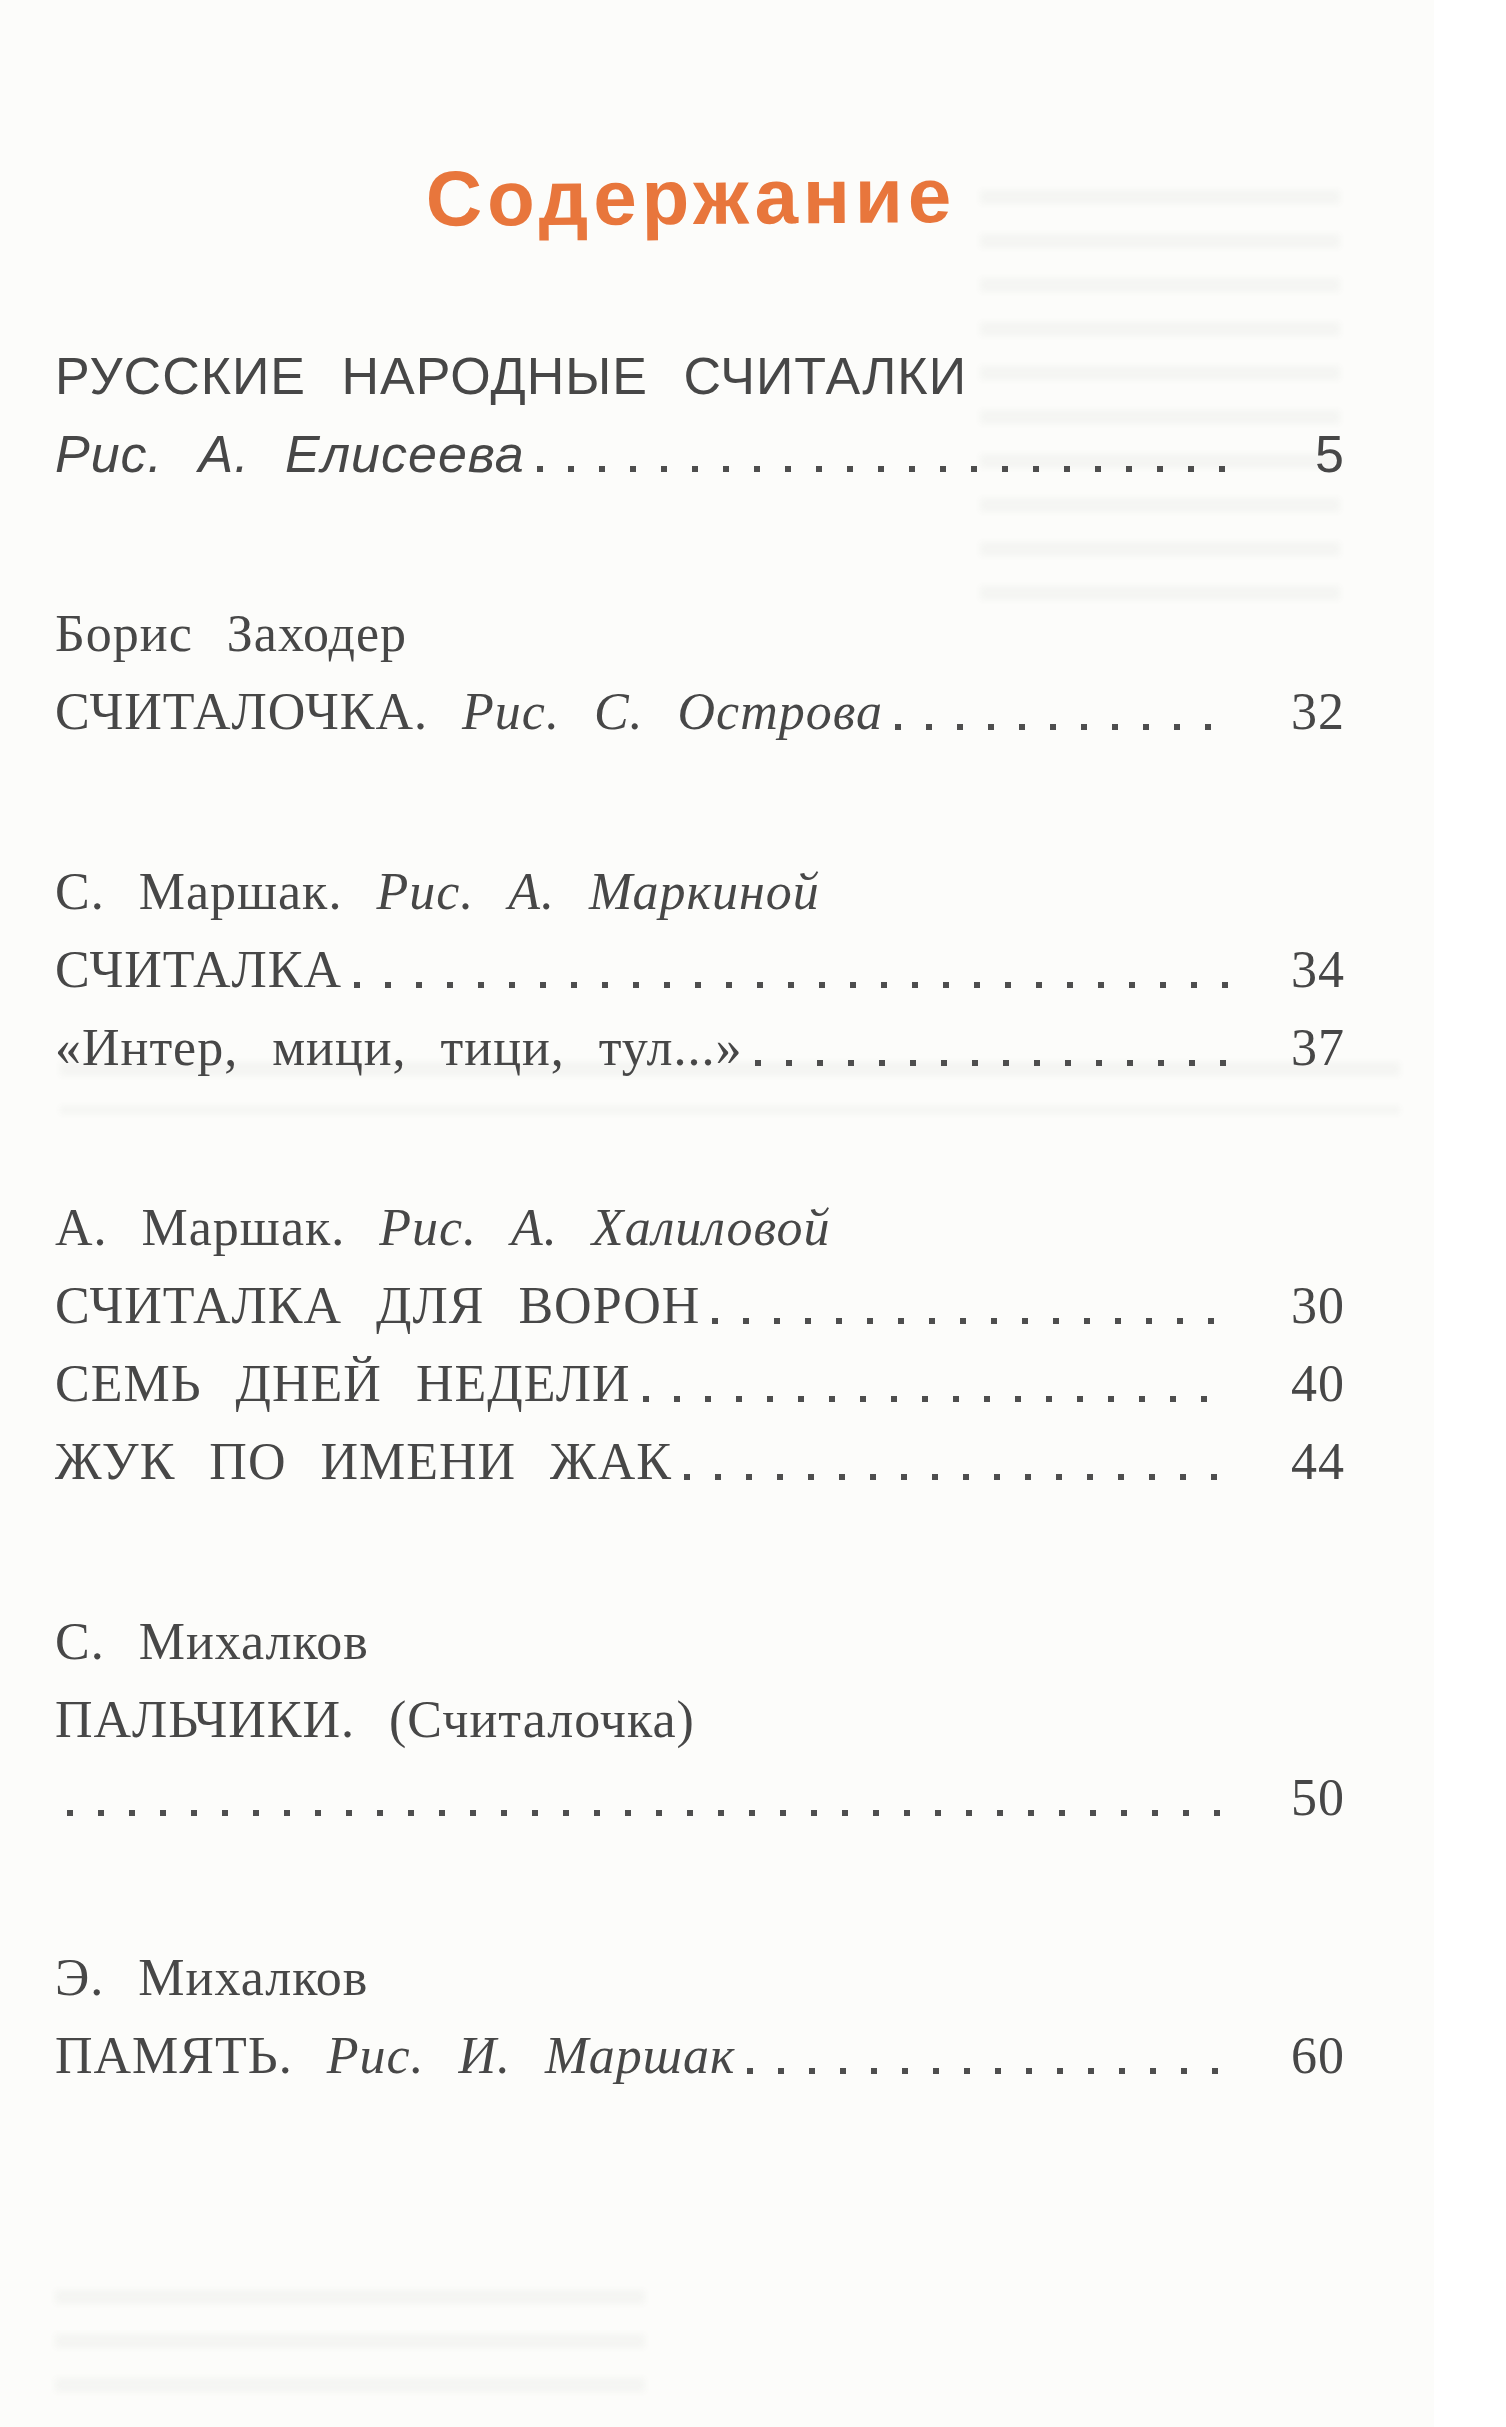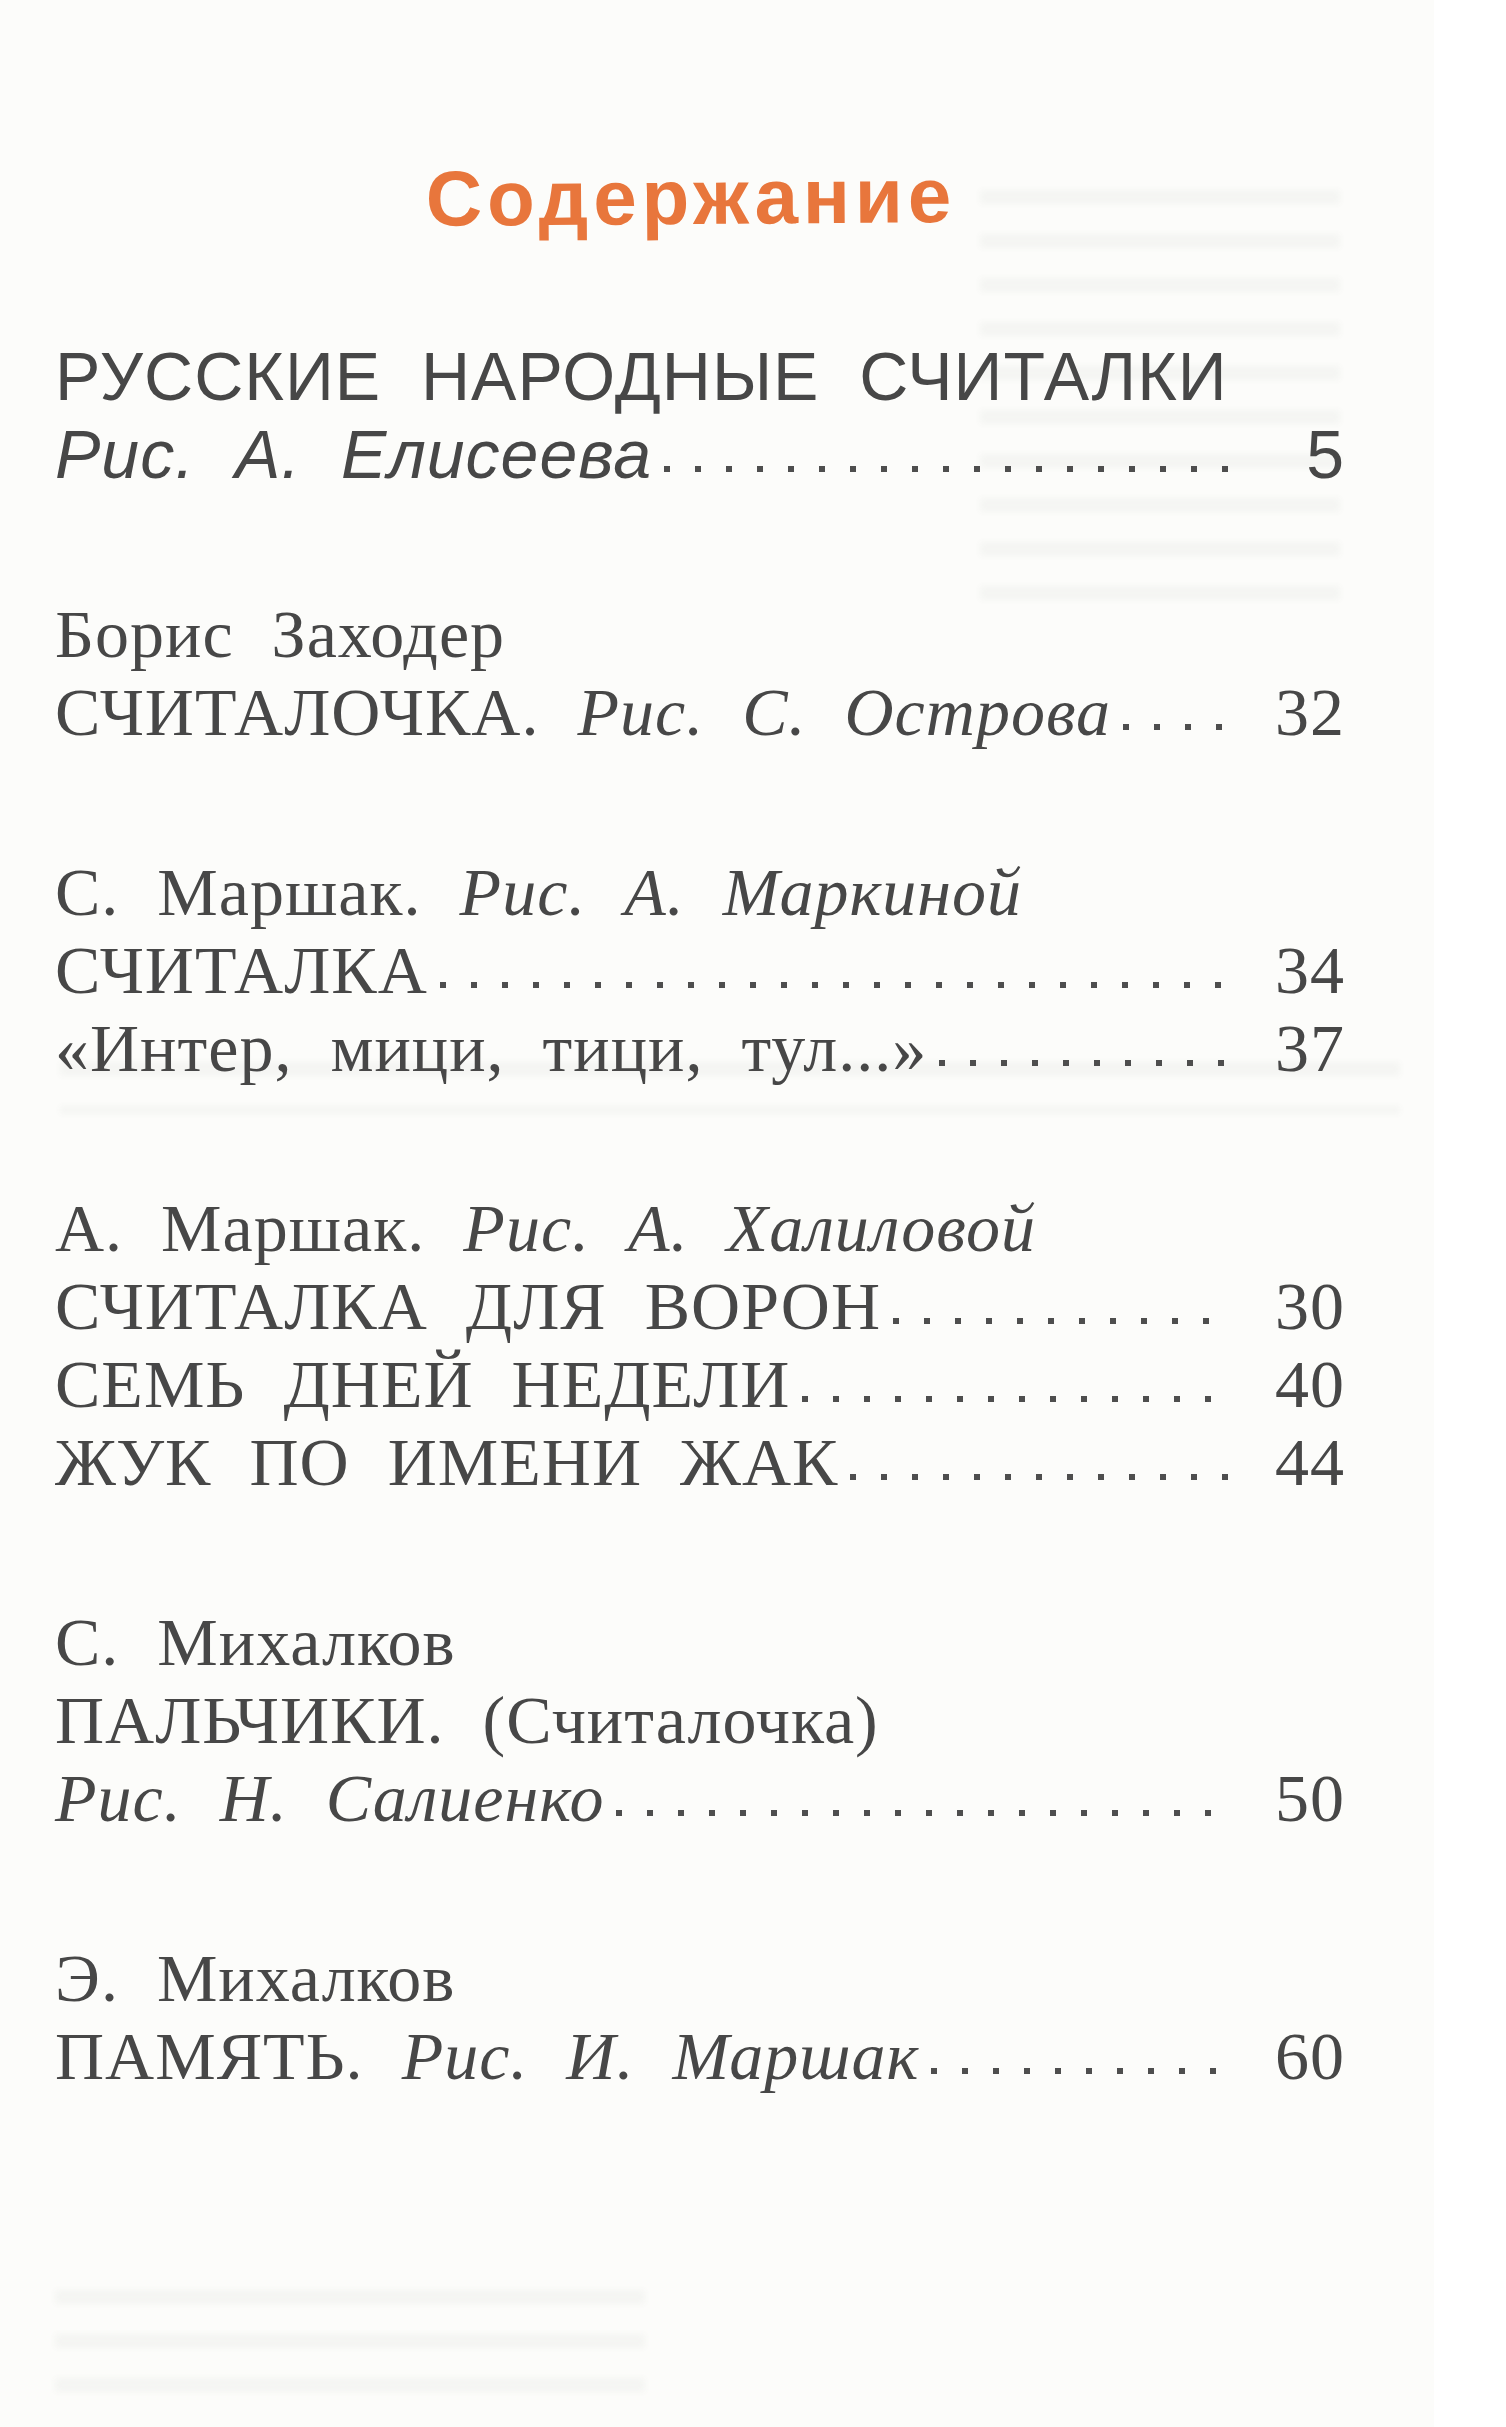--- a/index.html
+++ b/index.html
@@ -45,21 +45,21 @@
     top: 337px;
     width: 1290px;
   }
   .section { margin: 0; }
   .section + .section { margin-top: 102px; font-family: Liberation Serif, serif; }
 
   .row {
     display: flex;
     align-items: baseline;
     height: 78px;
-    font-size: 68px;
+    font-size: 52px;
     line-height: 78px;
     white-space: nowrap;
   }
   .label { letter-spacing: 1px; word-spacing: 20px; }
   .seg.italic { font-style: italic; }
 
   .leader {
     flex: 1 1 auto;
     align-self: stretch;
     position: relative;
@@ -151,21 +151,20 @@
         </div>
       </div>
       <div class="section">
         <div class="row">
           <span class="label"><span class="seg">С. Михалков</span></span>
         </div>
         <div class="row">
           <span class="label"><span class="seg">ПАЛЬЧИКИ. (Считалочка)</span></span>
         </div>
         <div class="row">
-          <span class="label"><span class="seg italic">Рис. Н. Салиенко</span></span>
           <span class="leader"></span>
           <span class="pagenum">50</span>
         </div>
       </div>
       <div class="section">
         <div class="row">
           <span class="label"><span class="seg">Э. Михалков</span></span>
         </div>
         <div class="row">
           <span class="label"><span class="seg">ПАМЯТЬ. </span><span class="seg italic">Рис. И. Маршак</span></span>

